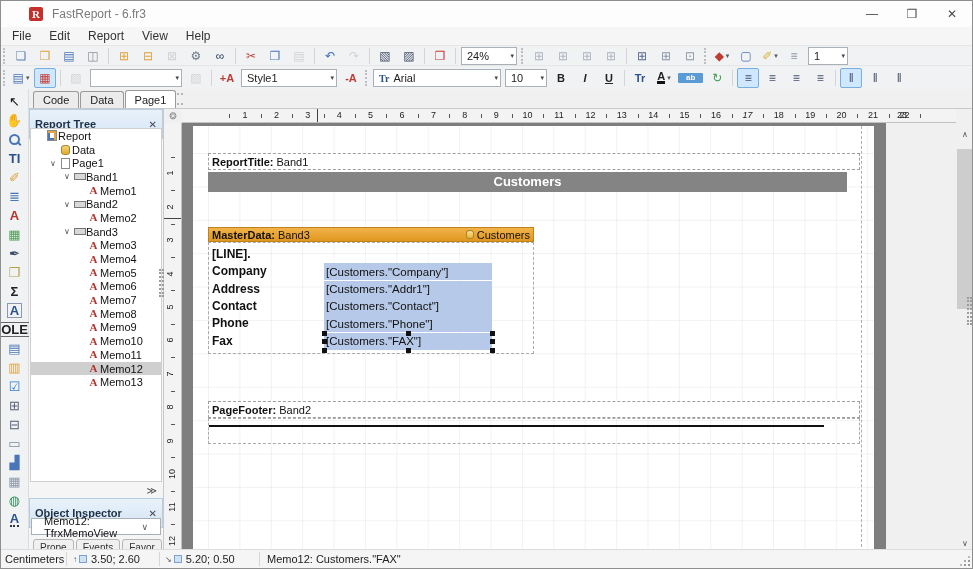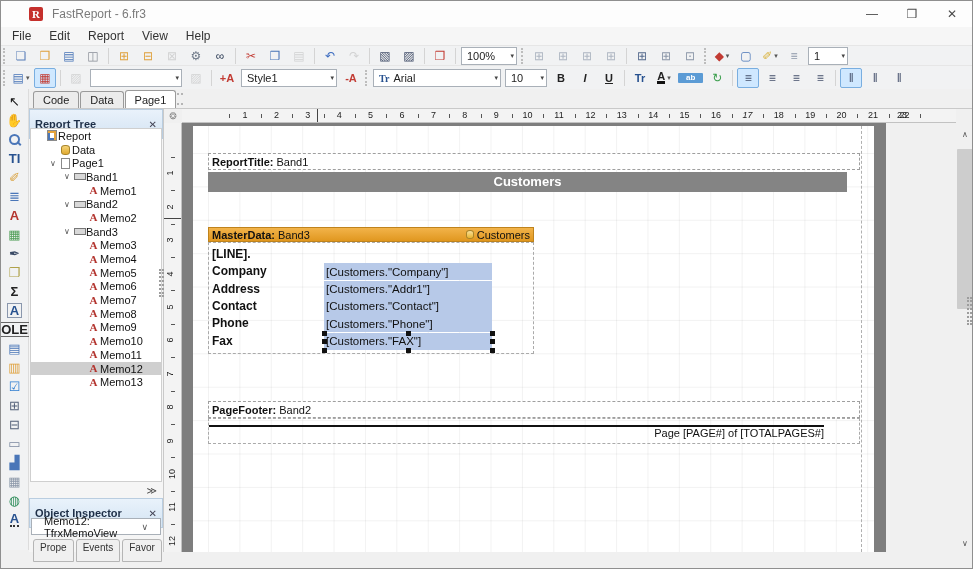--- a/index.html
+++ b/index.html
@@ -196,21 +196,21 @@
       </div>
       <div class="tbtn">
         <span class="glyph" style="color: rgb(68, 80, 107);">▨</span>
       </div>
       <div class="tsep"></div>
       <div class="tbtn">
         <span class="glyph" style="color: rgb(194, 59, 51);">❐</span>
       </div>
       <div class="tsep"></div>
       <div class="tcombo" style="width: 56px;">
-        <span class="val">100%</span>
+        <span class="val">24%</span>
         <span class="caret">▾</span>
       </div>
       <div class="tgrip"></div>
       <div class="tbtn">
         <span class="glyph" style="color: rgb(174, 182, 194);">⊞</span>
       </div>
       <div class="tbtn">
         <span class="glyph" style="color: rgb(174, 182, 194);">⊞</span>
       </div>
       <div class="tbtn">
@@ -686,28 +686,45 @@
             <div class="md-label" style="top: 90.5px;">Fax</div>
             <div class="md-field" style="top: 89.5px;">[Customers."FAX"]<div class="hdl" style="left: calc(0% - 2px); top: calc(0% - 2px);"></div><div class="hdl" style="left: calc(50% - 2px); top: calc(0% - 2px);"></div><div class="hdl" style="left: calc(100% - 2px); top: calc(0% - 2px);"></div><div class="hdl" style="left: calc(0% - 2px); top: calc(50% - 2px);"></div><div class="hdl" style="left: calc(100% - 2px); top: calc(50% - 2px);"></div><div class="hdl" style="left: calc(0% - 2px); top: calc(100% - 2px);"></div><div class="hdl" style="left: calc(50% - 2px); top: calc(100% - 2px);"></div><div class="hdl" style="left: calc(100% - 2px); top: calc(100% - 2px);"></div></div>
           </div>
 
         <div class="bandhead" style="left:15px;top:275px;width:652px;height:17px;">
           <b>PageFooter:</b>
           <span>Band2</span>
         </div>
         <div class="pf-body">
           <div class="pf-line"></div>
-          <div class="pf-memo">Page [PAGE#] of [TOTALPAGES#]</div>
         </div>
       </div>
     </div>
 
     <div class="vscroll">
       <div class="sbtn" style="top:17px;">∧</div>
       <div class="sthumb" style="top:40px;height:160px;"></div>
       <div class="sbtn" style="bottom:1px;">∨</div>
     </div>
   </div>
 
   <div class="split-grip" style="left:158px;top:268px;"></div>
   <div class="split-grip" style="left:966px;top:296px;"></div>
 
+  <div class="statusbar">
+    <div class="sseg" style="left:4px;">Centimeters</div>
+    <div class="ssep" style="left:65px;"></div>
+    <div class="sseg" style="left:72px;">
+      <span class="sarrow">↑</span>
+        <span class="sic"></span>
+      <span>3.50; 2.60</span>
+    </div>
+    <div class="ssep" style="left:158px;"></div>
+    <div class="sseg" style="left:164px;">
+      <span class="sarrow">↘</span>
+        <span class="sic"></span>
+      <span>5.20; 0.50</span>
+    </div>
+    <div class="ssep" style="left:258px;"></div>
+    <div class="sseg" style="left:266px;">Memo12: Customers."FAX"</div>
+    <span class="szgrip"></span>
+  </div>
 </div>
 
 </body></html>

